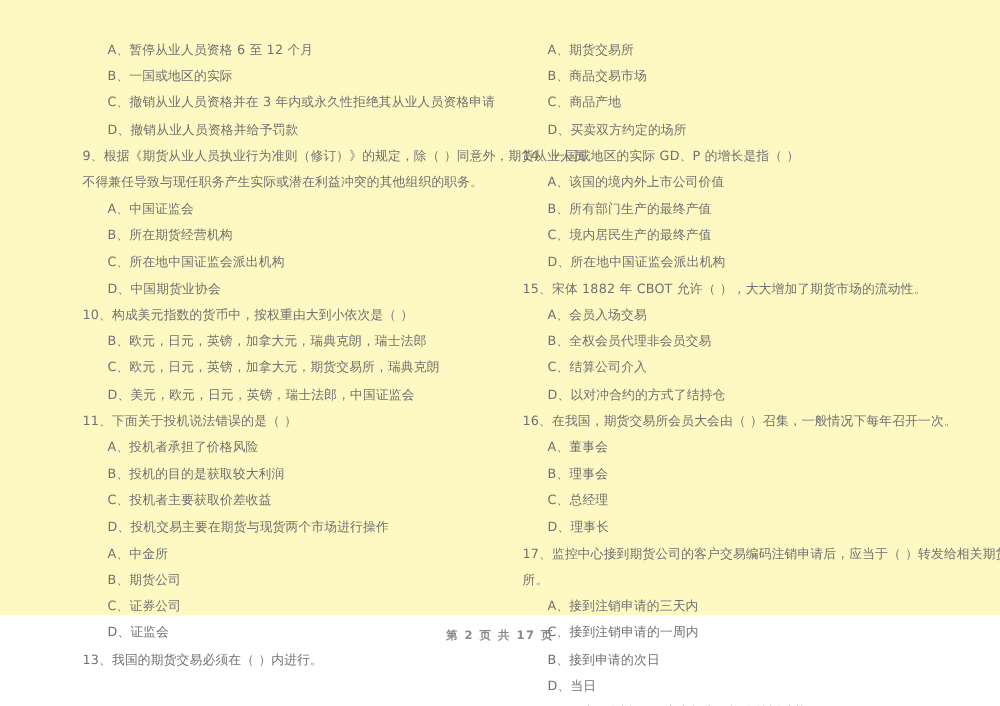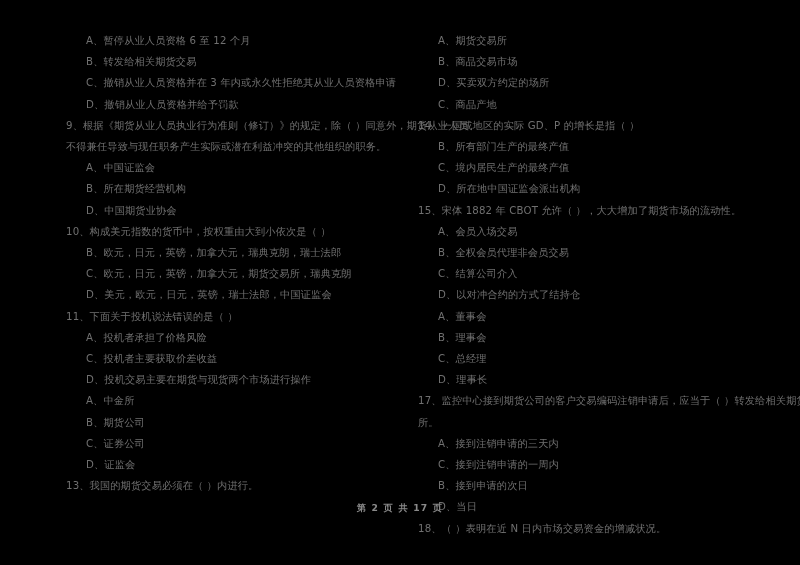--- a/index.html
+++ b/index.html
@@ -13,22 +13,22 @@
     height: 565px;
     overflow: hidden;
     font-family: "DejaVu Sans", "Liberation Sans", sans-serif;
     color: #6e6e6e;
     position: relative;
   }
   .page {
     position: absolute;
     left: 0; top: 0;
     width: 800px;
-    height: 565px;
-    background: #000000;
+    height: 492px;
+    background: #fef9c3;
   }
   .columns {
     position: absolute;
     left: 0;
     top: 30px;
     width: 800px;
     display: flex;
     flex-direction: row;
   }
   .col {
@@ -64,57 +64,61 @@
 </style>
 </head>
 <body>
 
 <div class="page">
 
   <div class="columns">
 
     <div class="col col-left">
       <div class="optline">A、暂停从业人员资格 6 至 12 个月</div>
-      <div class="optline">B、转发给相关期货交易</div>
+      <div class="optline">B、一国或地区的实际</div>
       <div class="optline">C、撤销从业人员资格并在 3 年内或永久性拒绝其从业人员资格申请</div>
       <div class="optline">D、撤销从业人员资格并给予罚款</div>
       <div class="qline">9、根据《期货从业人员执业行为准则（修订）》的规定，除（        ）同意外，期货从业人员</div>
       <div class="contline">不得兼任导致与现任职务产生实际或潜在利益冲突的其他组织的职务。</div>
       <div class="optline">A、中国证监会</div>
       <div class="optline">B、所在期货经营机构</div>
+      <div class="optline">C、所在地中国证监会派出机构</div>
       <div class="optline">D、中国期货业协会</div>
       <div class="qline">10、构成美元指数的货币中，按权重由大到小依次是（     ）</div>
       <div class="optline">B、欧元，日元，英镑，加拿大元，瑞典克朗，瑞士法郎</div>
       <div class="optline">C、欧元，日元，英镑，加拿大元，期货交易所，瑞典克朗</div>
       <div class="optline">D、美元，欧元，日元，英镑，瑞士法郎，中国证监会</div>
       <div class="qline">11、下面关于投机说法错误的是（     ）</div>
       <div class="optline">A、投机者承担了价格风险</div>
+      <div class="optline">B、投机的目的是获取较大利润</div>
       <div class="optline">C、投机者主要获取价差收益</div>
       <div class="optline">D、投机交易主要在期货与现货两个市场进行操作</div>
       <div class="optline">A、中金所</div>
       <div class="optline">B、期货公司</div>
       <div class="optline">C、证券公司</div>
       <div class="optline">D、证监会</div>
       <div class="qline">13、我国的期货交易必须在（     ）内进行。</div>
     </div>
 
     <div class="col col-right">
       <div class="optline">A、期货交易所</div>
       <div class="optline">B、商品交易市场</div>
+      <div class="optline">C、商品产地</div>
       <div class="optline">D、买卖双方约定的场所</div>
-      <div class="optline">C、商品产地</div>
       <div class="qline">14、一国或地区的实际 GD、P 的增长是指（     ）</div>
+      <div class="optline">A、该国的境内外上市公司价值</div>
       <div class="optline">B、所有部门生产的最终产值</div>
       <div class="optline">C、境内居民生产的最终产值</div>
       <div class="optline">D、所在地中国证监会派出机构</div>
       <div class="qline">15、宋体 1882 年 CBOT 允许（     ），大大增加了期货市场的流动性。</div>
       <div class="optline">A、会员入场交易</div>
       <div class="optline">B、全权会员代理非会员交易</div>
       <div class="optline">C、结算公司介入</div>
       <div class="optline">D、以对冲合约的方式了结持仓</div>
+      <div class="qline">16、在我国，期货交易所会员大会由（     ）召集，一般情况下每年召开一次。</div>
       <div class="optline">A、董事会</div>
       <div class="optline">B、理事会</div>
       <div class="optline">C、总经理</div>
       <div class="optline">D、理事长</div>
       <div class="qline">17、监控中心接到期货公司的客户交易编码注销申请后，应当于（     ）转发给相关期货交易</div>
       <div class="contline">所。</div>
       <div class="optline">A、接到注销申请的三天内</div>
       <div class="optline">C、接到注销申请的一周内</div>
       <div class="optline">B、接到申请的次日</div>
       <div class="optline">D、当日</div>

